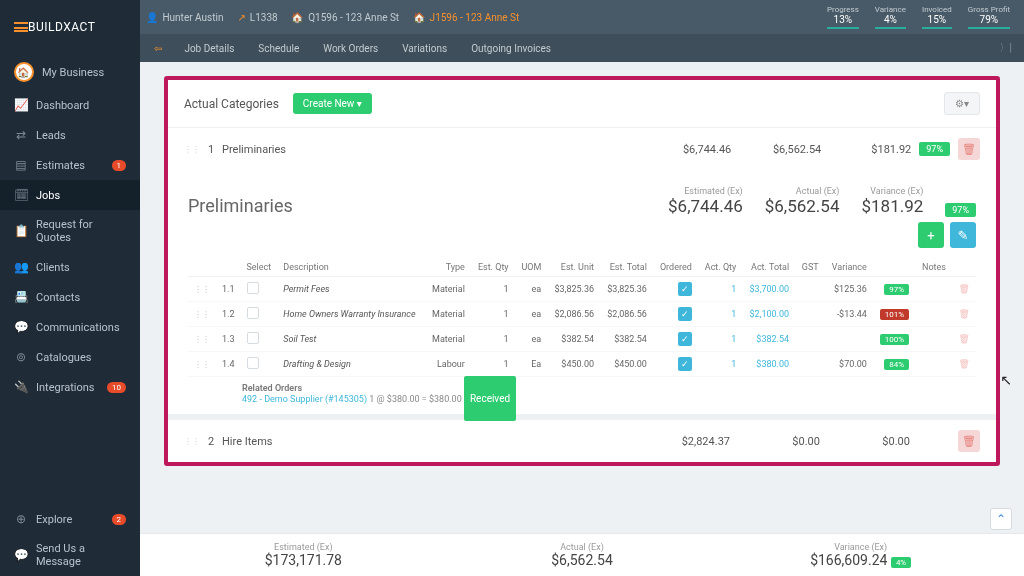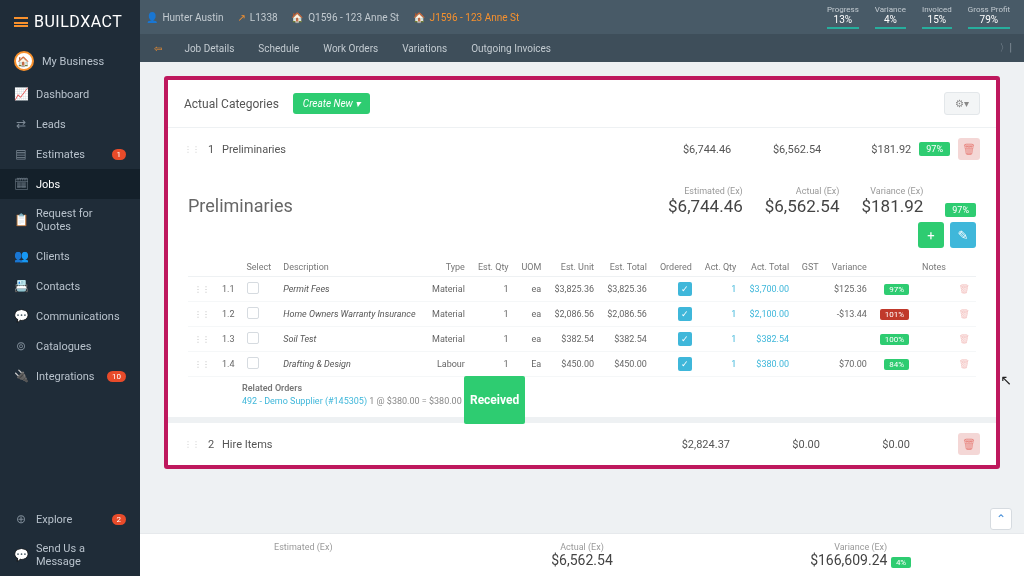--- a/index.html
+++ b/index.html
@@ -1,19 +1,19 @@
 <!DOCTYPE html>
 <html><head>
 <meta charset="utf-8">
 <style>
 * { margin: 0; padding: 0; box-sizing: border-box; font-family: -apple-system, "Segoe UI", Roboto, Arial, sans-serif; }
 body { background: #eef1f3; font-size: 11px; overflow: hidden; width: 1024px; height: 576px; }
 .app { display: flex; width: 100%; height: 100%; }
 .sidebar { width: 140px; background: #1f2c38; color: #b8c2cc; display: flex; flex-direction: column; }
-.sidebar-logo { padding: 12px 14px; color: #fff; font-size: 16px; letter-spacing: .5px; display:flex; align-items:center; gap:6px;}
+.sidebar-logo { padding: 20px 14px; color: #fff; font-size: 12px; letter-spacing: .5px; display:flex; align-items:center; }
 .sidebar-logo .ham{display:inline-block;width:14px;height:10px;border-top:2px solid #f8912d;border-bottom:2px solid #f8912d;position:relative;}
 .sidebar-logo .ham:before{content:"";position:absolute;top:3px;left:0;right:0;height:2px;background:#f8912d;}
 .sidebar-item { display:flex; align-items:center; gap:8px; padding: 8px 14px; font-size: 11px; cursor:pointer; position:relative;}
 .sidebar-item.active{background:#14202a;color:#fff;}
 .sidebar-item .ico{width:14px;text-align:center;color:#7d8a96;font-size:12px;}
 .sidebar-item.profile .ico{width:18px;height:18px;border-radius:50%;background:#f8912d;color:#1f2c38;display:flex;align-items:center;justify-content:center;font-size:8px;font-weight:bold;}
 .badge{background:#e84b2a;color:#fff;border-radius:8px;font-size:8px;padding:1px 5px;margin-left:auto;}
 .sidebar-spacer{flex:1;}
 .main{flex:1;display:flex;flex-direction:column;overflow:hidden;}
 .topbar{background:#485a67;color:#e3e7ea;display:flex;align-items:center;padding:0 14px 0 6px;height:34px;gap:14px;font-size:10px;}
@@ -27,21 +27,21 @@
 .tabbar{background:#3e4e5a;color:#c3cbd1;display:flex;align-items:center;height:28px;padding:0 4px;font-size:10px;}
 .tabbar .back{color:#f8912d;padding:0 10px;cursor:pointer;}
 .tab{padding:0 12px;height:100%;display:flex;align-items:center;cursor:pointer;}
 .tab.active{color:#f8912d;border-bottom:2px solid #f8912d;}
 .tabbar .fwd{margin-left:auto;color:#8a96a0;padding:0 8px;}
 .content{flex:1;overflow-y:auto;padding:14px 24px;}
 .panel{background:#fff;border:4px solid #be185d;border-radius:3px;margin-bottom:14px;}
 .panel-head{display:flex;align-items:center;padding:12px 16px;}
 .panel-head h3{font-size:12px;font-weight:normal;color:#555;}
 .btn{border:none;border-radius:3px;padding:5px 10px;font-size:10px;cursor:pointer;color:#fff;}
-.btn-green{background:#2ecc71;font-style:italic;}
+.btn-green{background:#2ecc71;}
 .btn-grey{background:#f3f5f6;color:#888;border:1px solid #e3e7ea;}
 .gear-btn{margin-left:auto;}
 .cat-row{display:flex;align-items:center;padding:10px 16px;border-top:1px solid #eef1f3;font-size:11px;color:#555;}
 .cat-row .handle{color:#ccc;margin-right:8px;font-size:8px;}
 .cat-row .cnum{width:14px;}
 .cat-row .cname{flex:1;}
 .cat-row .cval{width:90px;text-align:right;color:#555;}
 .prog{background:#2ecc71;color:#fff;padding:2px 7px;border-radius:2px;font-size:9px;margin-left:8px;}
 .trash{background:#f4d7d6;color:#e7807a;width:22px;height:22px;border-radius:3px;display:flex;align-items:center;justify-content:center;margin-left:8px;cursor:pointer;font-size:11px;}
 .detail{padding:16px 20px 4px;}
@@ -64,21 +64,21 @@
 .tick{display:inline-block;width:14px;height:14px;background:#3fb7da;color:#fff;border-radius:2px;font-size:9px;text-align:center;line-height:14px;}
 .link{color:#3fb7da;cursor:pointer;}
 .pill{color:#fff;padding:1px 5px;border-radius:2px;font-size:8px;}
 .pill.g{background:#2ecc71;}
 .pill.r{background:#c0392b;}
 .row-del{color:#f3bfbd;cursor:pointer;}
 .related{padding:6px 6px 6px 54px;font-size:9px;}
 .related .rl{color:#777;font-weight:600;}
 .related .ro{color:#3fb7da;}
 .related .rp{color:#888;}
-.rec{background:#2ecc71;color:#fff;padding:17px 6px;border-radius:2px;font-size:12px;font-weight:bold;}
+.rec{background:#2ecc71;color:#fff;padding:17px 6px;border-radius:2px;font-size:10px;}
 .footer{background:#fff;border-top:1px solid #e6e9ec;padding:8px 24px;display:flex;}
 .fcol{flex:1;text-align:center;}
 .fcol .fl{font-size:9px;color:#999;}
 .fcol .fv{font-size:14px;color:#444;}
 .scroll-top{position:fixed;right:12px;bottom:46px;width:22px;height:22px;border:1px solid #d6dbe0;border-radius:3px;display:flex;align-items:center;justify-content:center;color:#4a90d9;background:#fff;font-size:12px;}
 .biz-icon{width:20px;height:20px;border-radius:50%;background:#fff;border:2px solid #f8912d;display:inline-flex;align-items:center;justify-content:center;font-size:10px;}
 .cursor{position:fixed;right:12px;top:372px;font-size:14px;color:#222;pointer-events:none;}
 </style>
 </head>
 <body>
@@ -350,20 +350,21 @@
           <span class="cval">$0.00</span>
           <span style="width:40px"></span>
           <span class="trash">🗑</span>
         </div>
       </div>
 
     </div>
     <div class="footer">
       <div class="fcol">
           <div class="fl">Estimated (Ex)</div>
+          <div class="fv">$173,171.78</div>
         </div>
       <div class="fcol">
           <div class="fl">Actual (Ex)</div>
           <div class="fv">$6,562.54</div>
         </div>
       <div class="fcol">
           <div class="fl">Variance (Ex)</div>
           <div class="fv"><span>$166,609.24</span> <span class="pill g">4%</span></div>
         </div>
     </div>

